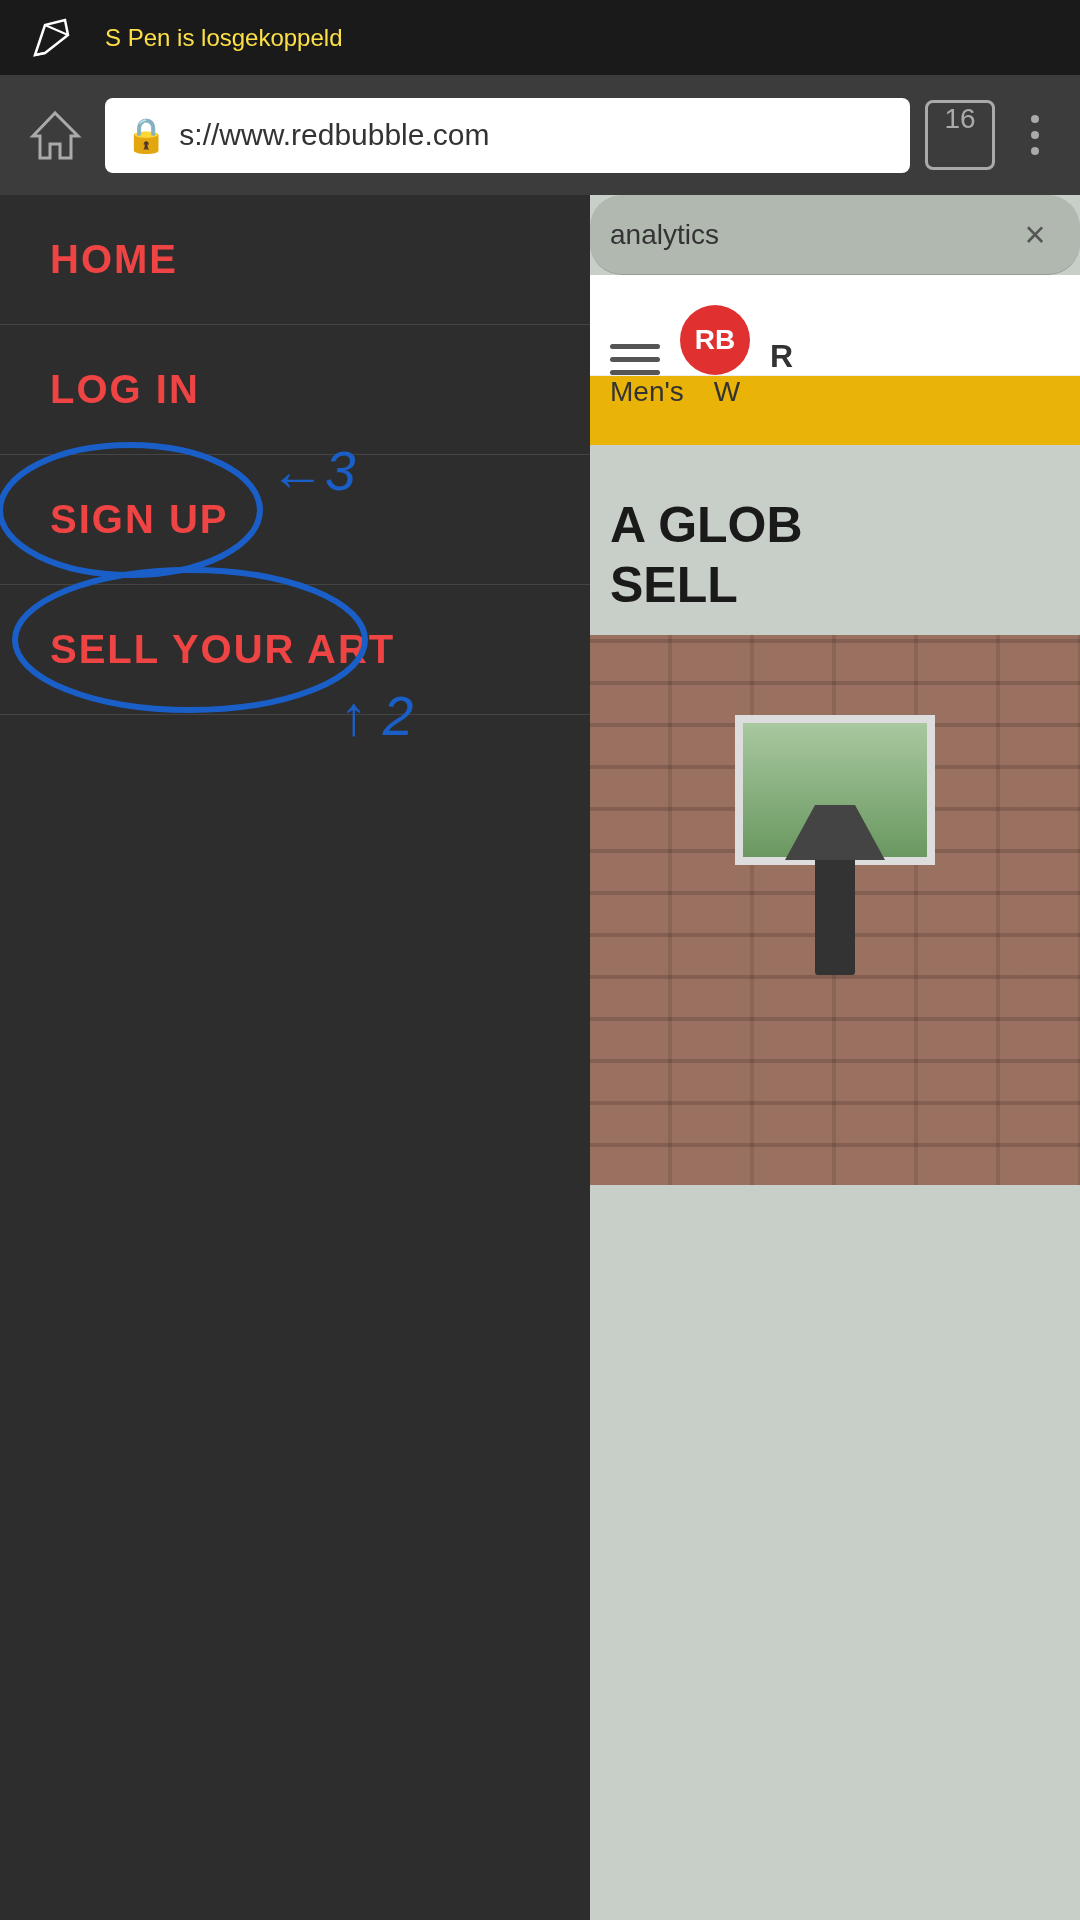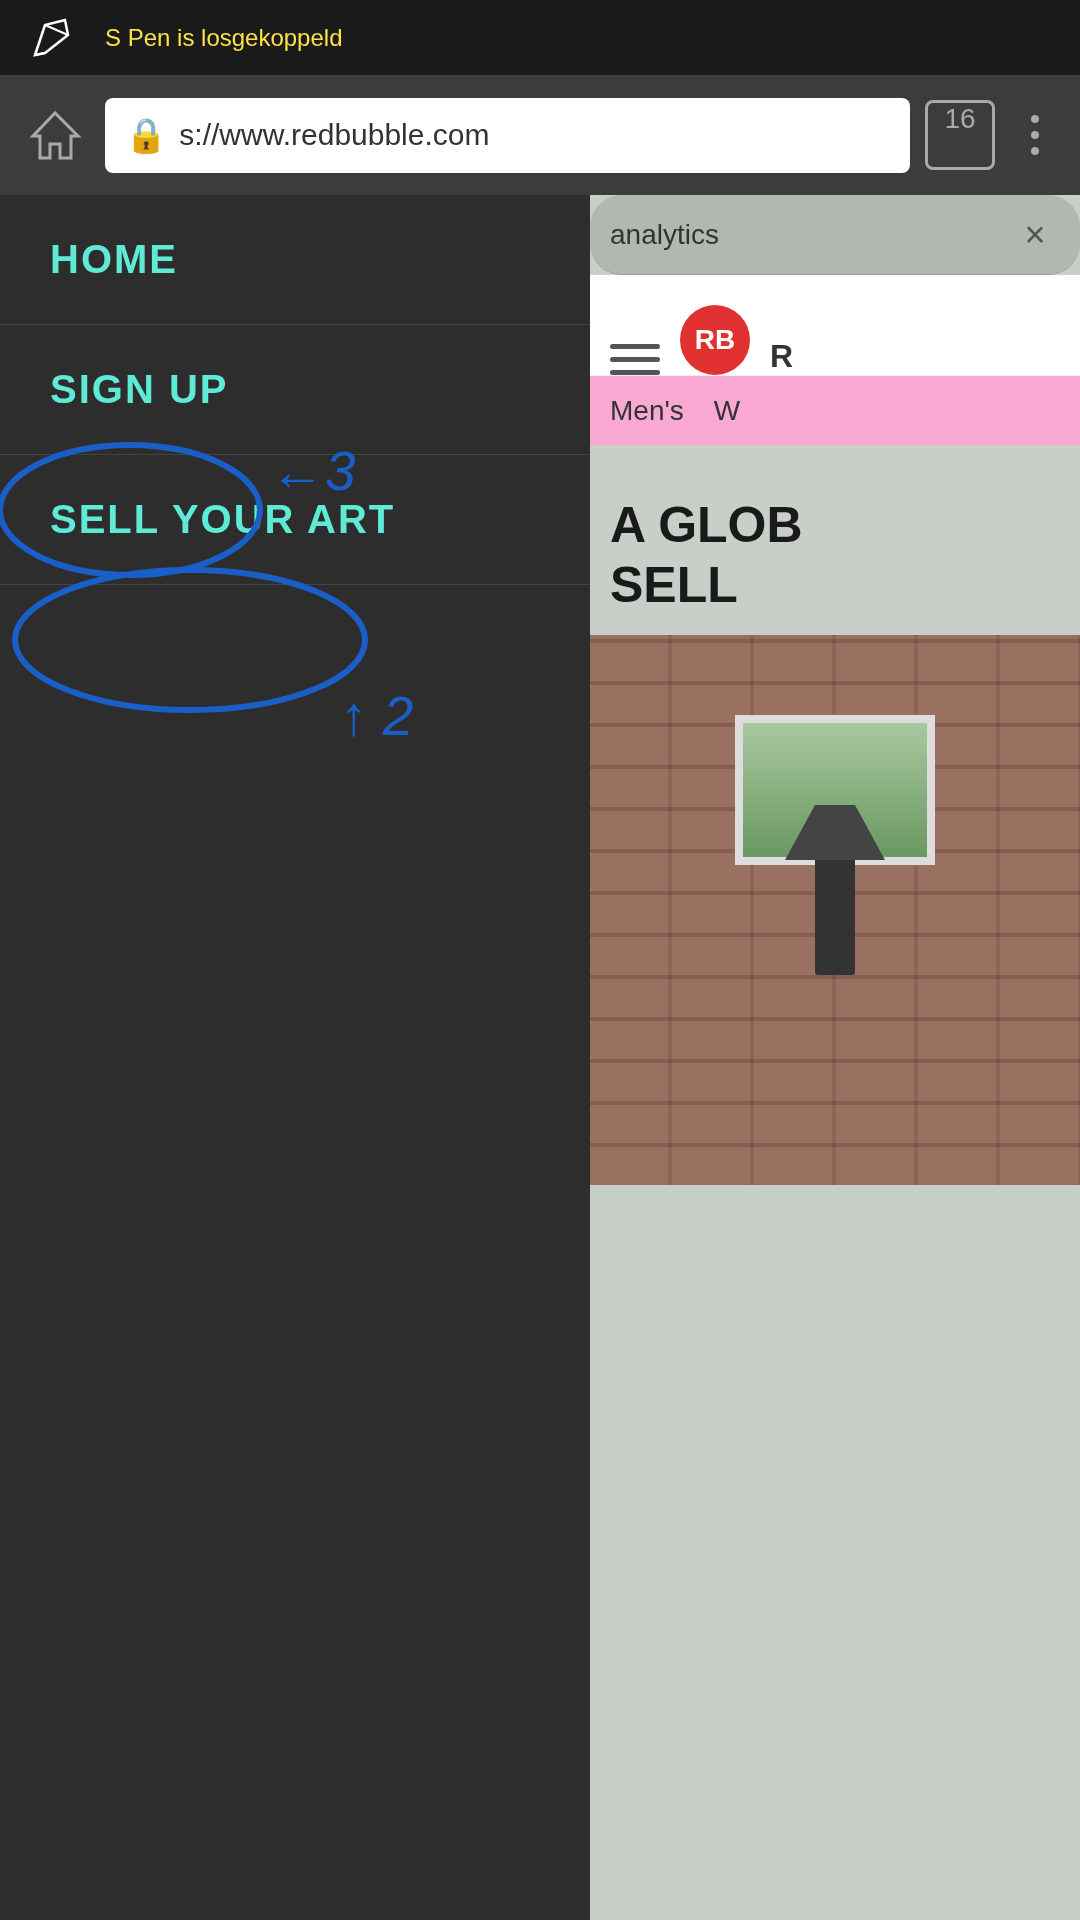--- a/index.html
+++ b/index.html
@@ -125,21 +125,21 @@
     .sidebar-item {
       width: 100%;
       height: 130px;
       display: flex;
       align-items: center;
       padding: 0 50px;
       border-bottom: 1px solid #444;
       cursor: pointer;
     }
     .sidebar-item-label {
-      color: #5eead4;
+      color: #ef4444;
       font-size: 40px;
       font-weight: 600;
       letter-spacing: 2px;
     }
 
     
     .signup-item {
       position: relative;
     }
 
@@ -217,23 +217,22 @@
     .rb-name {
       font-size: 32px;
       font-weight: bold;
       color: #333;
     }
 
     
     .rb-nav {
       width: 100%;
       height: 70px;
-      background: #f9a8d4;
-      display: flex;
-      align-items: center;
+      background: #eab308;
+      display: flex;
       padding: 0 20px;
       gap: 30px;
       border-top: 1px solid #eee;
     }
     .rb-nav-item {
       font-size: 28px;
       color: #333;
       font-weight: 500;
     }
 
@@ -364,20 +363,23 @@
 </div>
 
 <div class="main-layout">
 
   <div class="sidebar">
 
     <div class="sidebar-item">
       <span class="sidebar-item-label">HOME</span>
     </div>
 
+    <div class="sidebar-item">
+      <span class="sidebar-item-label">LOG IN</span>
+    </div>
 
     <div class="sidebar-item signup-item">
       <span class="sidebar-item-label">SIGN UP</span>
     </div>
 
     <div class="sidebar-item">
       <span class="sidebar-item-label">SELL YOUR ART</span>
     </div>
 
     <svg class="annotations-overlay" xmlns="http://www.w3.org/2000/svg" viewBox="0 0 590 1725">

